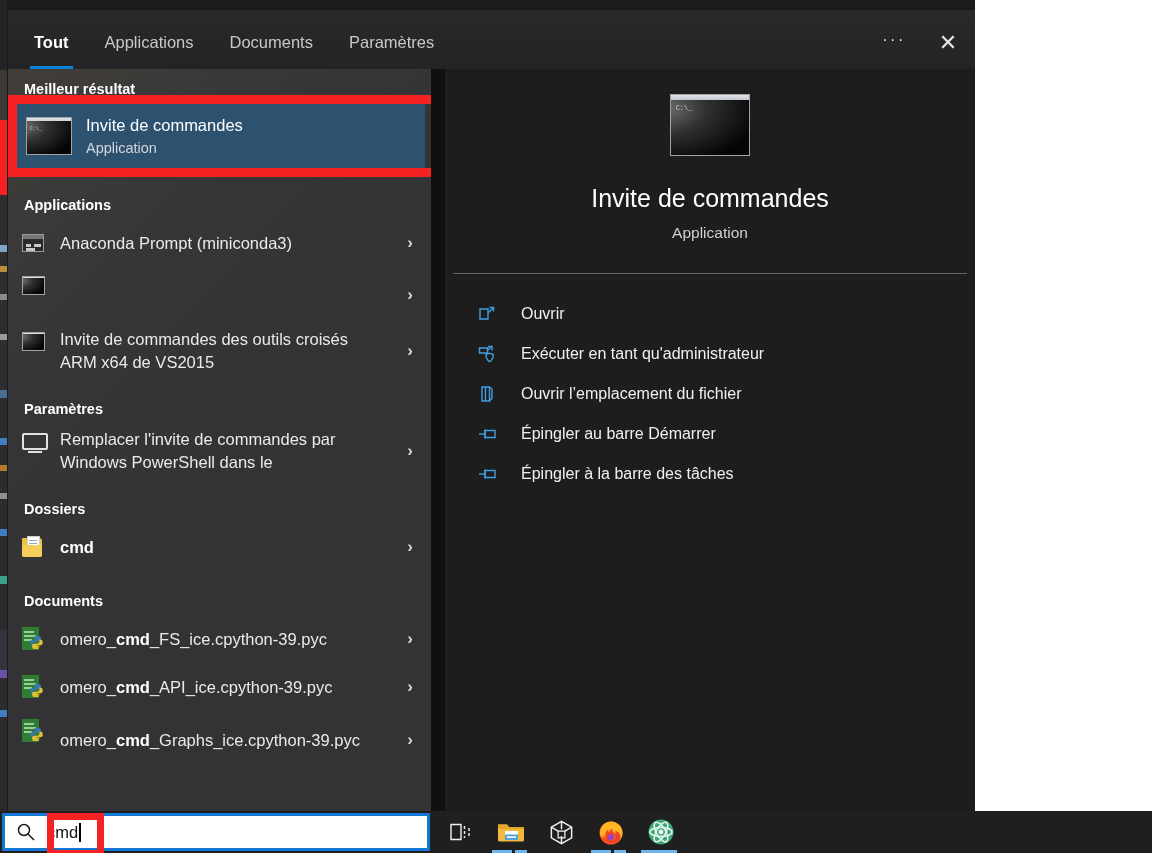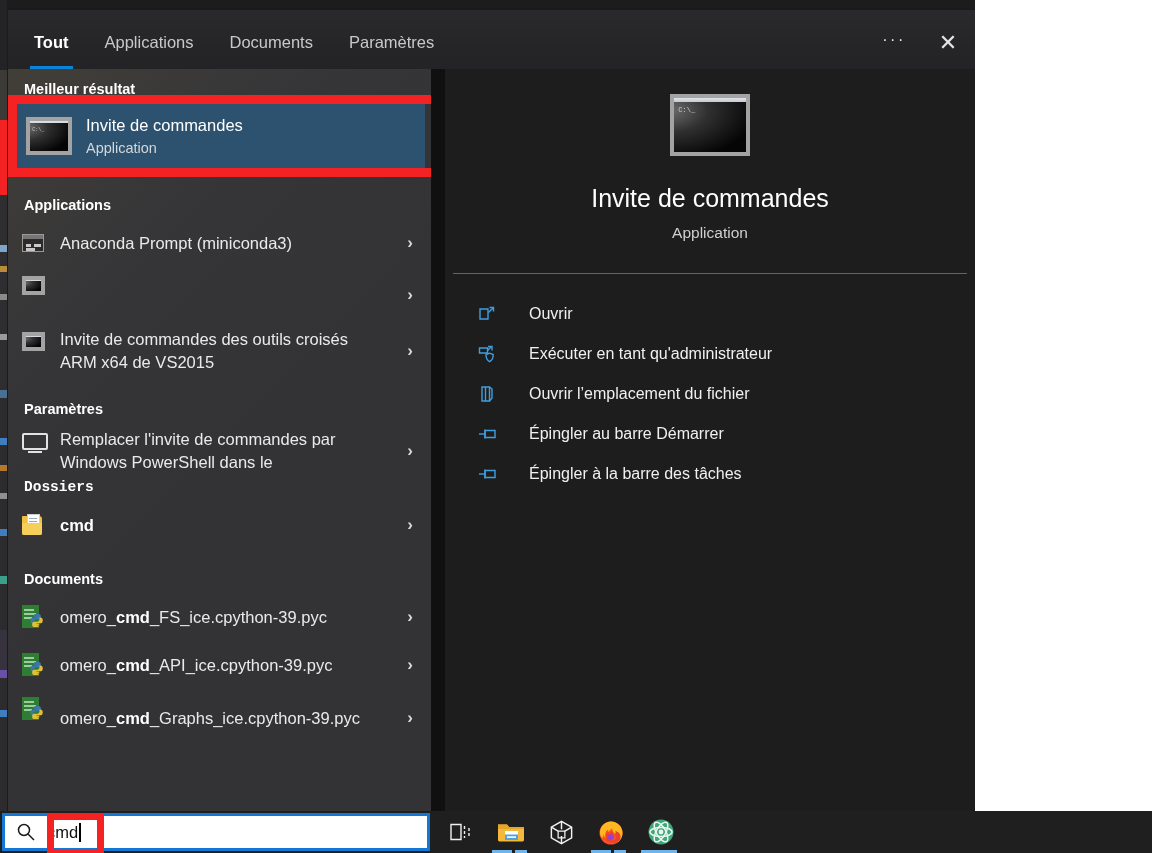--- a/index.html
+++ b/index.html
@@ -83,21 +83,21 @@
   }
   .bestcard .btexts { margin-left:14px; }
   .bestcard .btitle { color:#ffffff; font-size:16.5px; line-height:21px; }
   .bestcard .bsub { color:#d3d7da; font-size:14.5px; line-height:20px; margin-top:2px; }
   .redbox {
     position:absolute; left:0px; top:-8px; width:433px; height:82px;
     border:9px solid #f42222; pointer-events:none;
   }
 
   
-  .cmdicon { position:relative; background:#a16207; border:4px solid #a3a3a3; overflow:hidden; }
+  .cmdicon { position:relative; background:#a16207; border:1px solid #a3a3a3; overflow:hidden; }
   .cmdicon .tbar { position:absolute; left:0; top:0; right:0; height:22%; background:linear-gradient(180deg,#dfe3e8,#b9bec4); }
   .cmdicon .glow {
     position:absolute; left:-20%; top:8%; width:150%; height:120%;
     background: radial-gradient(ellipse at 8% 12%, #6f6f6f 0%, #303030 28%, #050505 62%);
   }
   .cmdicon .prompt { position:absolute; left:6%; top:16%; color:#cfcfcf; font-family:"Liberation Mono",monospace; line-height:1; }
 
   
   .anaicon { position:relative; background:#2b2b2b; border:1px solid #9a9a9a; }
   .anaicon .tb { position:absolute; left:0; top:0; right:0; height:25%; background:#767676; }
@@ -121,21 +121,21 @@
   .pyicon .snake { position:absolute; right:0; bottom:1px; width:15px; height:15px; }
 
   
   .dwrap { position:absolute; left:0; top:0; width:530px; height:742px; }
   .dicon { position:absolute; left:50%; top:25px; transform:translateX(-50%); width:80px; height:62px; }
   .dtitle { position:absolute; left:0; right:0; top:115px; text-align:center; color:#ffffff; font-size:25px; }
   .dsub { position:absolute; left:0; right:0; top:155px; text-align:center; color:#cfcfcf; font-size:15.5px; }
   .drule { position:absolute; left:8px; right:8px; top:204px; height:1px; background:#636363; }
   .actions { position:absolute; left:0; right:0; top:225px; }
   .action {
-    display:flex; align-items:center; height:40px; padding-left:32px; cursor:pointer; color:#f0f0f0; font-size:16px;gap:8px;
+    display:flex; align-items:center; height:40px; padding-left:32px; cursor:pointer; color:#f0f0f0; font-size:16px;
   }
   .action .aic { width:44px; flex:0 0 44px; display:flex; align-items:center; }
 
   
   .taskbar { position:absolute; left:0; top:811px; width:1152px; height:42px; background:#1f1f1f; }
   .searchbox {
     position:absolute; left:2px; top:2px; width:428px; height:38px; background:#ffffff;
     border:3px solid #1477d4; display:flex; align-items:center;
   }
   .sicon { width:42px; flex:0 0 42px; display:flex; align-items:center; justify-content:center; }
@@ -278,21 +278,21 @@
         <div class="row" style="min-height:56px;margin-top:6px;">
           <div class="ricon" style="align-self:flex-start;margin-top:10px;">
             <div class="monicon">
                 <div class="base"></div>
               </div>
           </div>
           <div class="rtext" style="max-width:320px;">Remplacer l'invite de commandes par Windows PowerShell dans le</div>
           <div class="chev">›</div>
         </div>
 
-        <div class="sect" style="font-family:Liberation Mono, monospace;">Dossiers</div>
+        <div class="sect" style="margin-top:22px;">Dossiers</div>
 
         <div class="row" style="margin-top:6px;">
           <div class="ricon">
             <div class="foldicon">
               <div class="fback"></div>
               <div class="fpage"></div>
               <div class="fline" style="top:4px;"></div>
               <div class="fline" style="top:7px;"></div>
               <div class="fline" style="top:10px;width:6px;"></div>
               <div class="ffront"></div>

